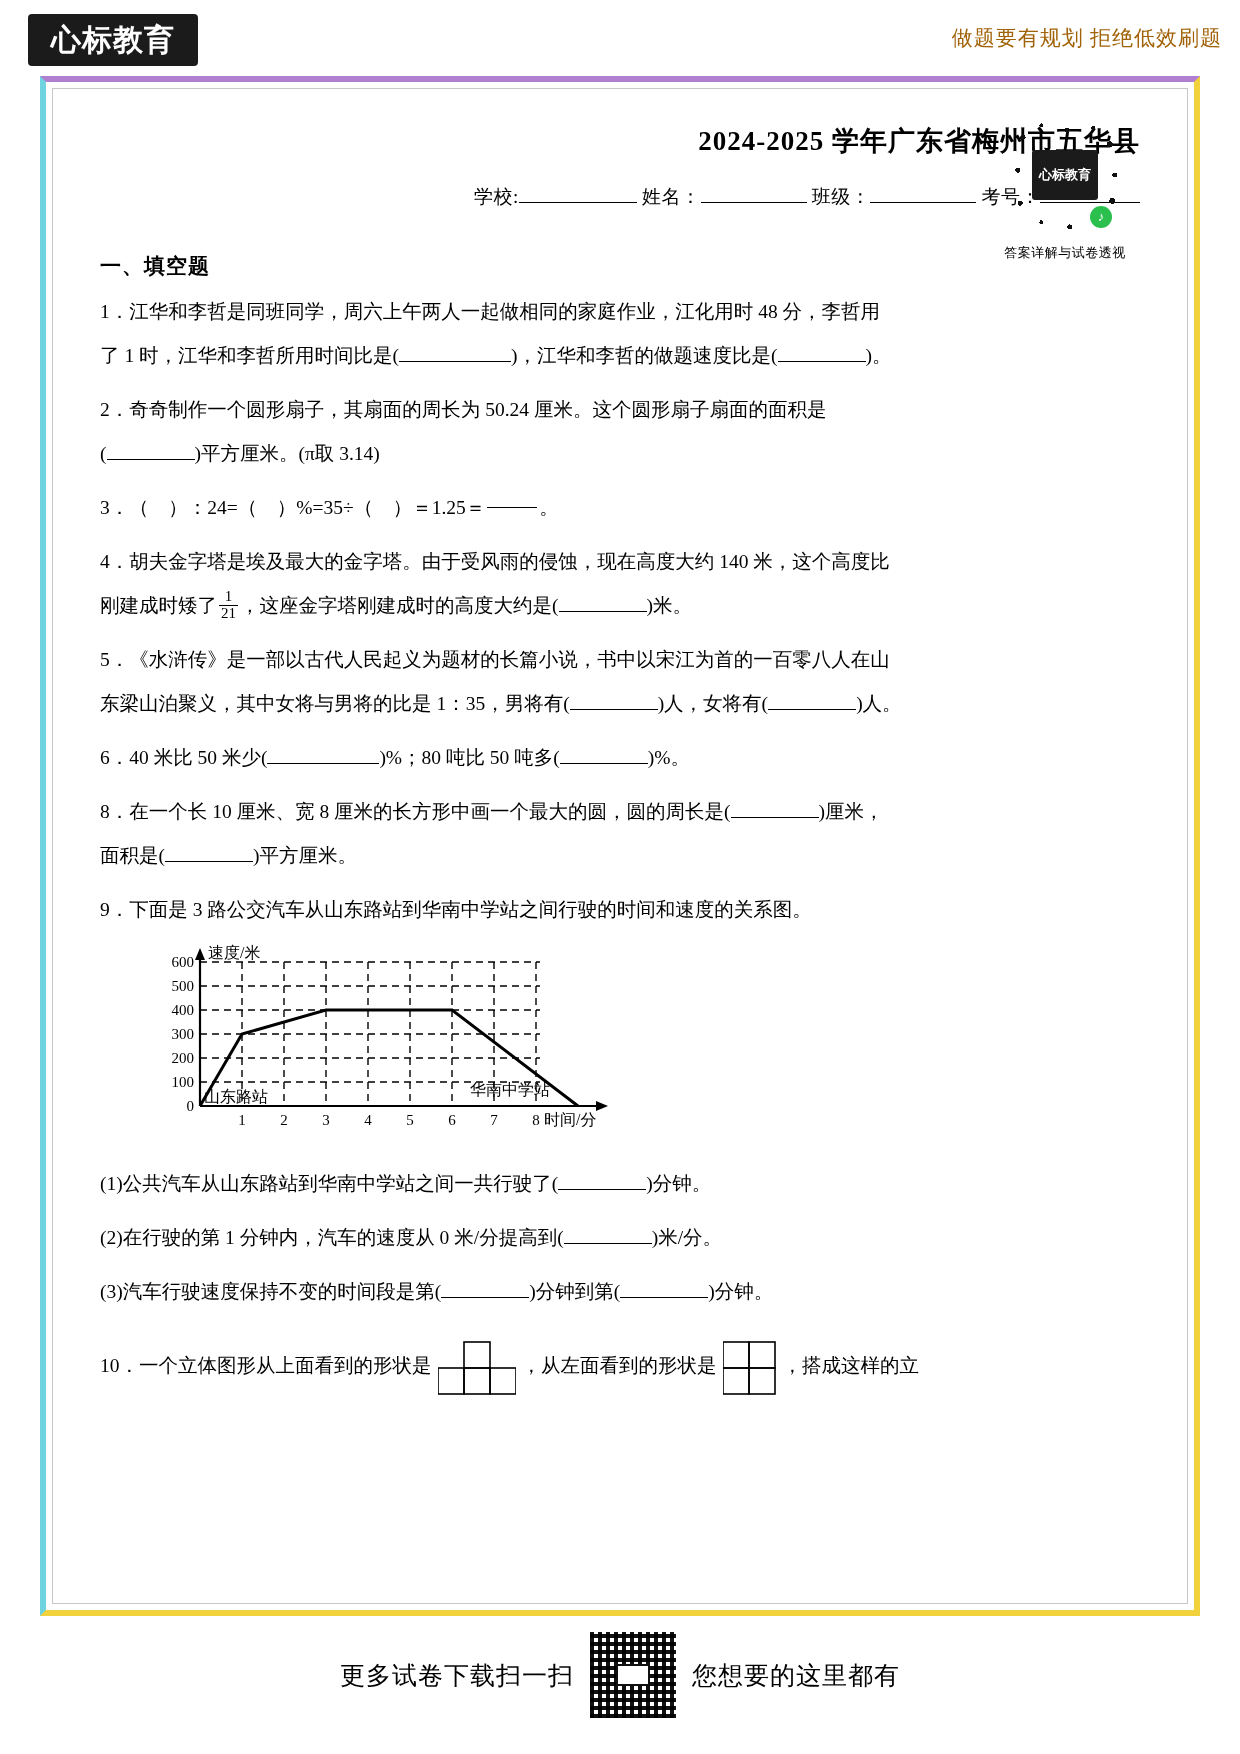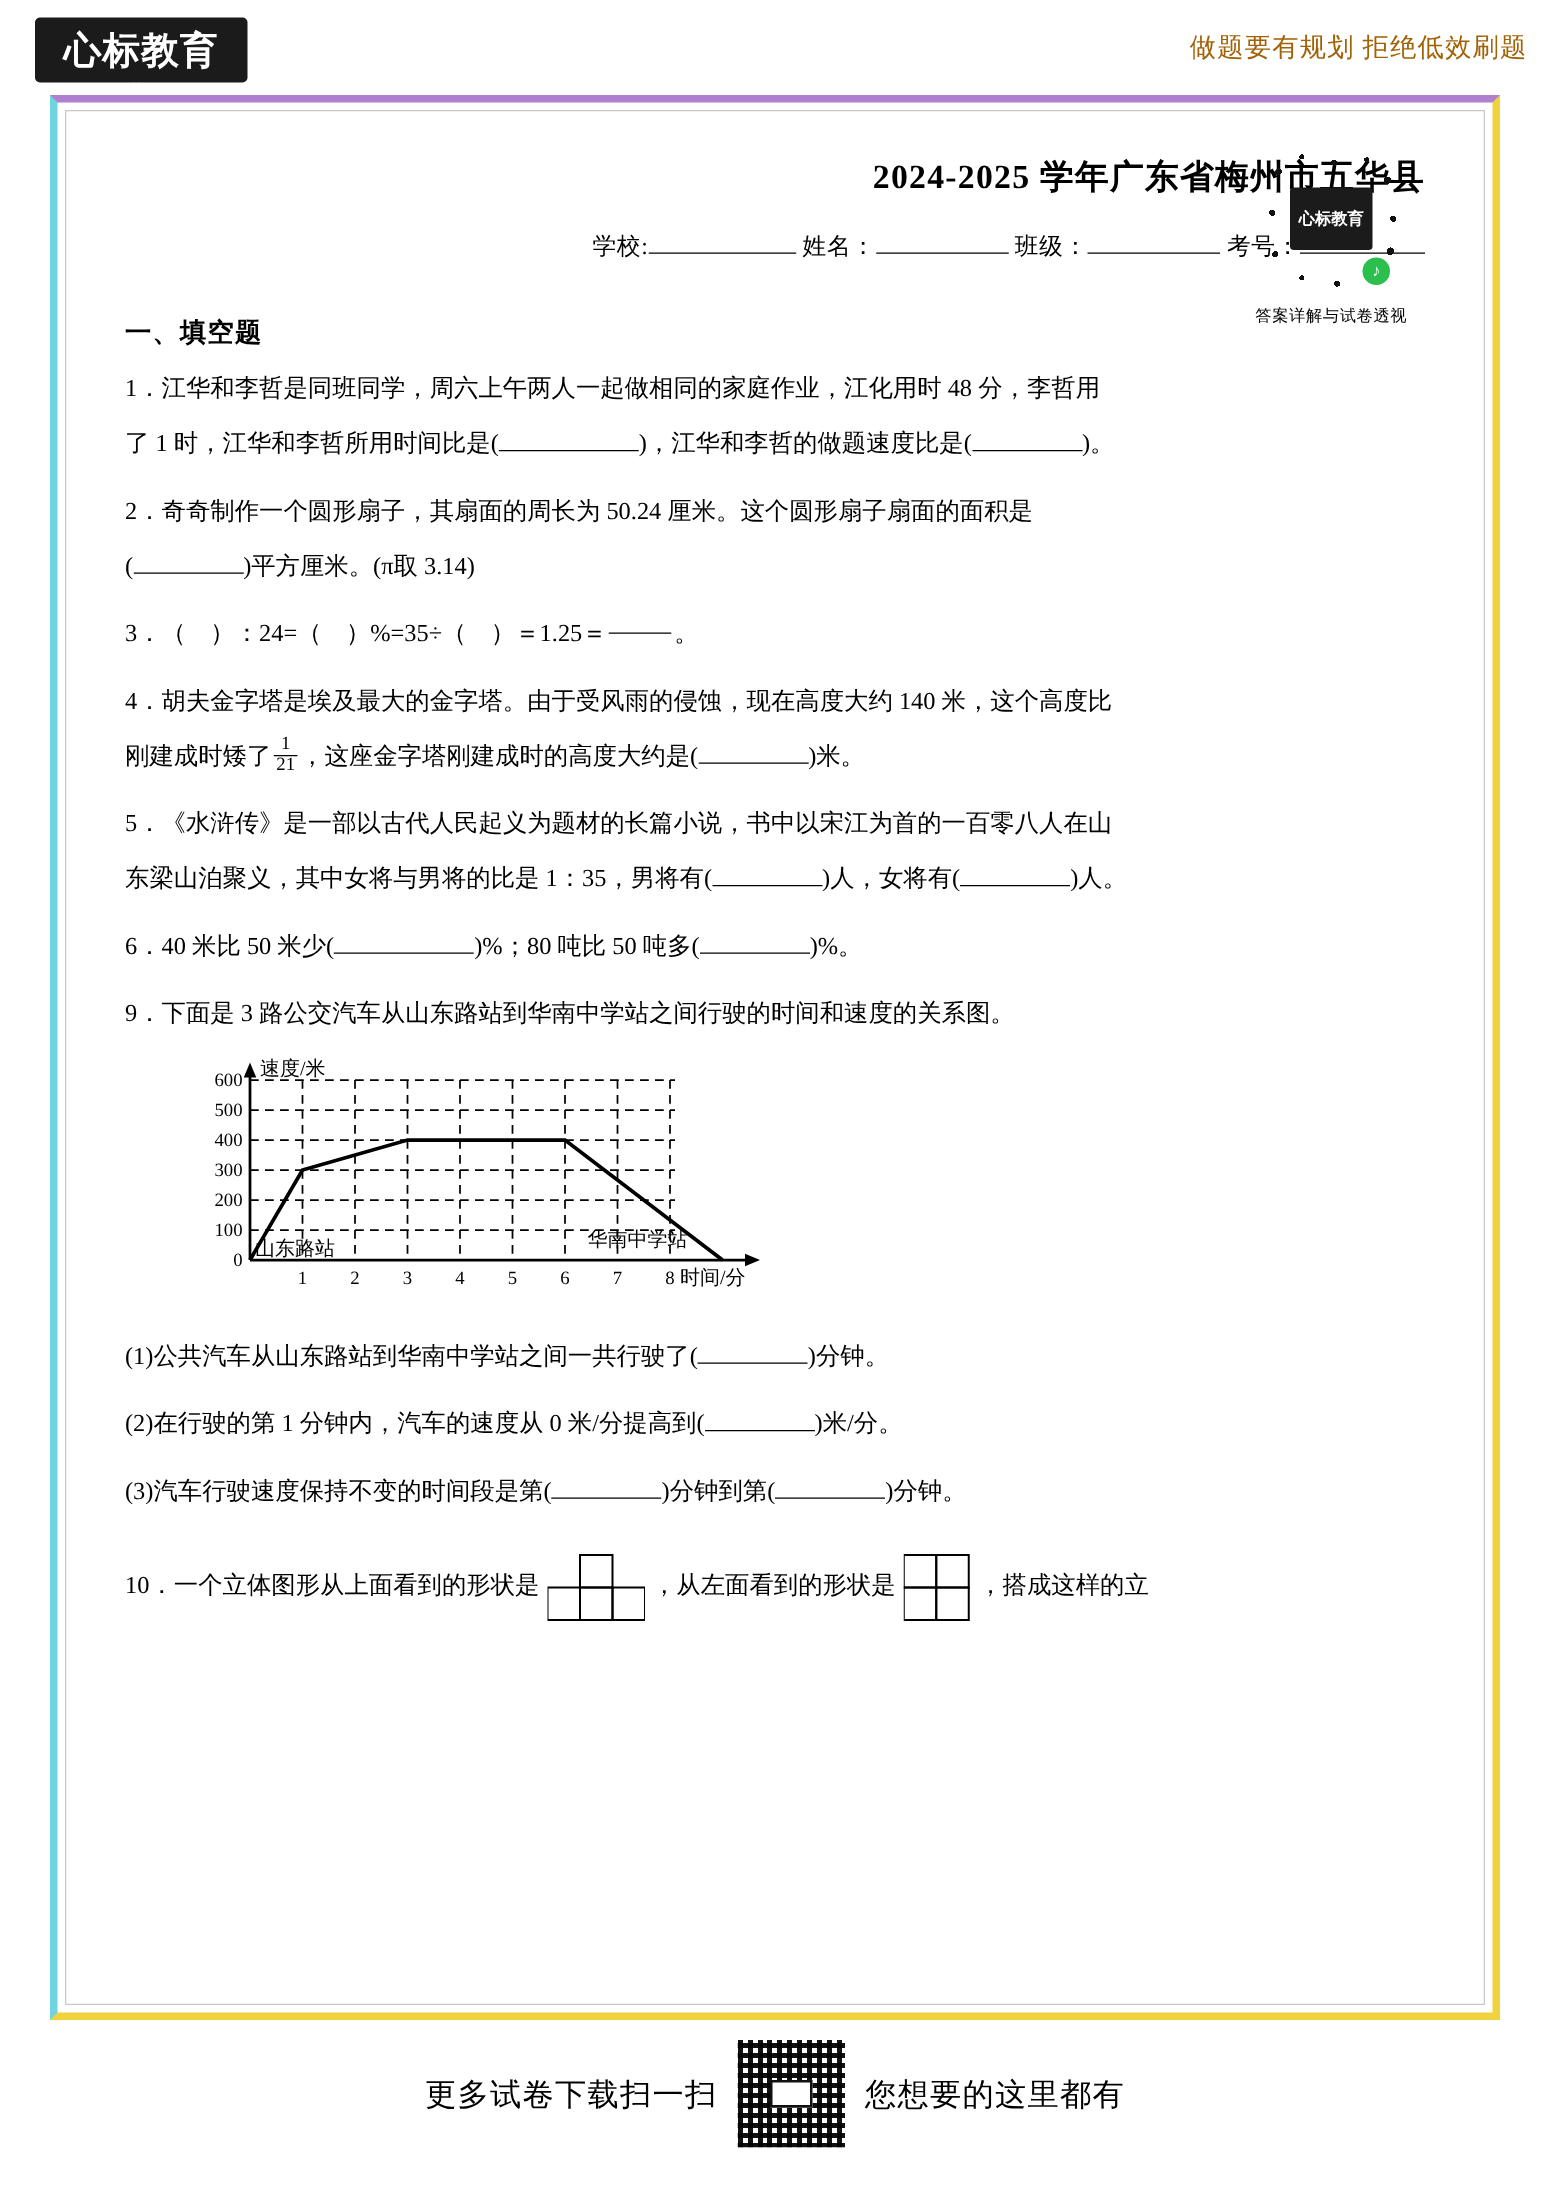--- a/index.html
+++ b/index.html
@@ -313,20 +313,24 @@
   <div class="q">
     <span>5．</span><span>《水浒传》是一部以古代人民起义为题材的长篇小说，书中以宋江为首的一百零八人在山</span><br>
     <span>东梁山泊聚义，其中女将与男将的比是 1：35，男将有(</span><span class="blank-sm"></span><span>)人，女将有(</span><span class="blank-sm"></span><span>)人。</span>
   </div>
 
   <div class="q">
     <span>6．</span><span>40 米比 50 米少(</span><span class="blank-md"></span><span>)%；80 吨比 50 吨多(</span><span class="blank-sm"></span><span>)%。</span>
   </div>
 
 
+  <div class="q">
+    <span>8．</span><span>在一个长 10 厘米、宽 8 厘米的长方形中画一个最大的圆，圆的周长是(</span><span class="blank-sm"></span><span>)厘米，</span><br>
+    <span>面积是(</span><span class="blank-sm"></span><span>)平方厘米。</span>
+  </div>
 
   <div class="q">
     <span>9．</span><span>下面是 3 路公交汽车从山东路站到华南中学站之间行驶的时间和速度的关系图。</span>
   </div>
 
   <div class="chart-wrap">
     <svg width="520" height="210" viewBox="0 0 520 210">
 
       <g stroke="#000" stroke-width="1.4" stroke-dasharray="7,5">
         <line x1="60" y1="20" x2="400" y2="20"></line>

